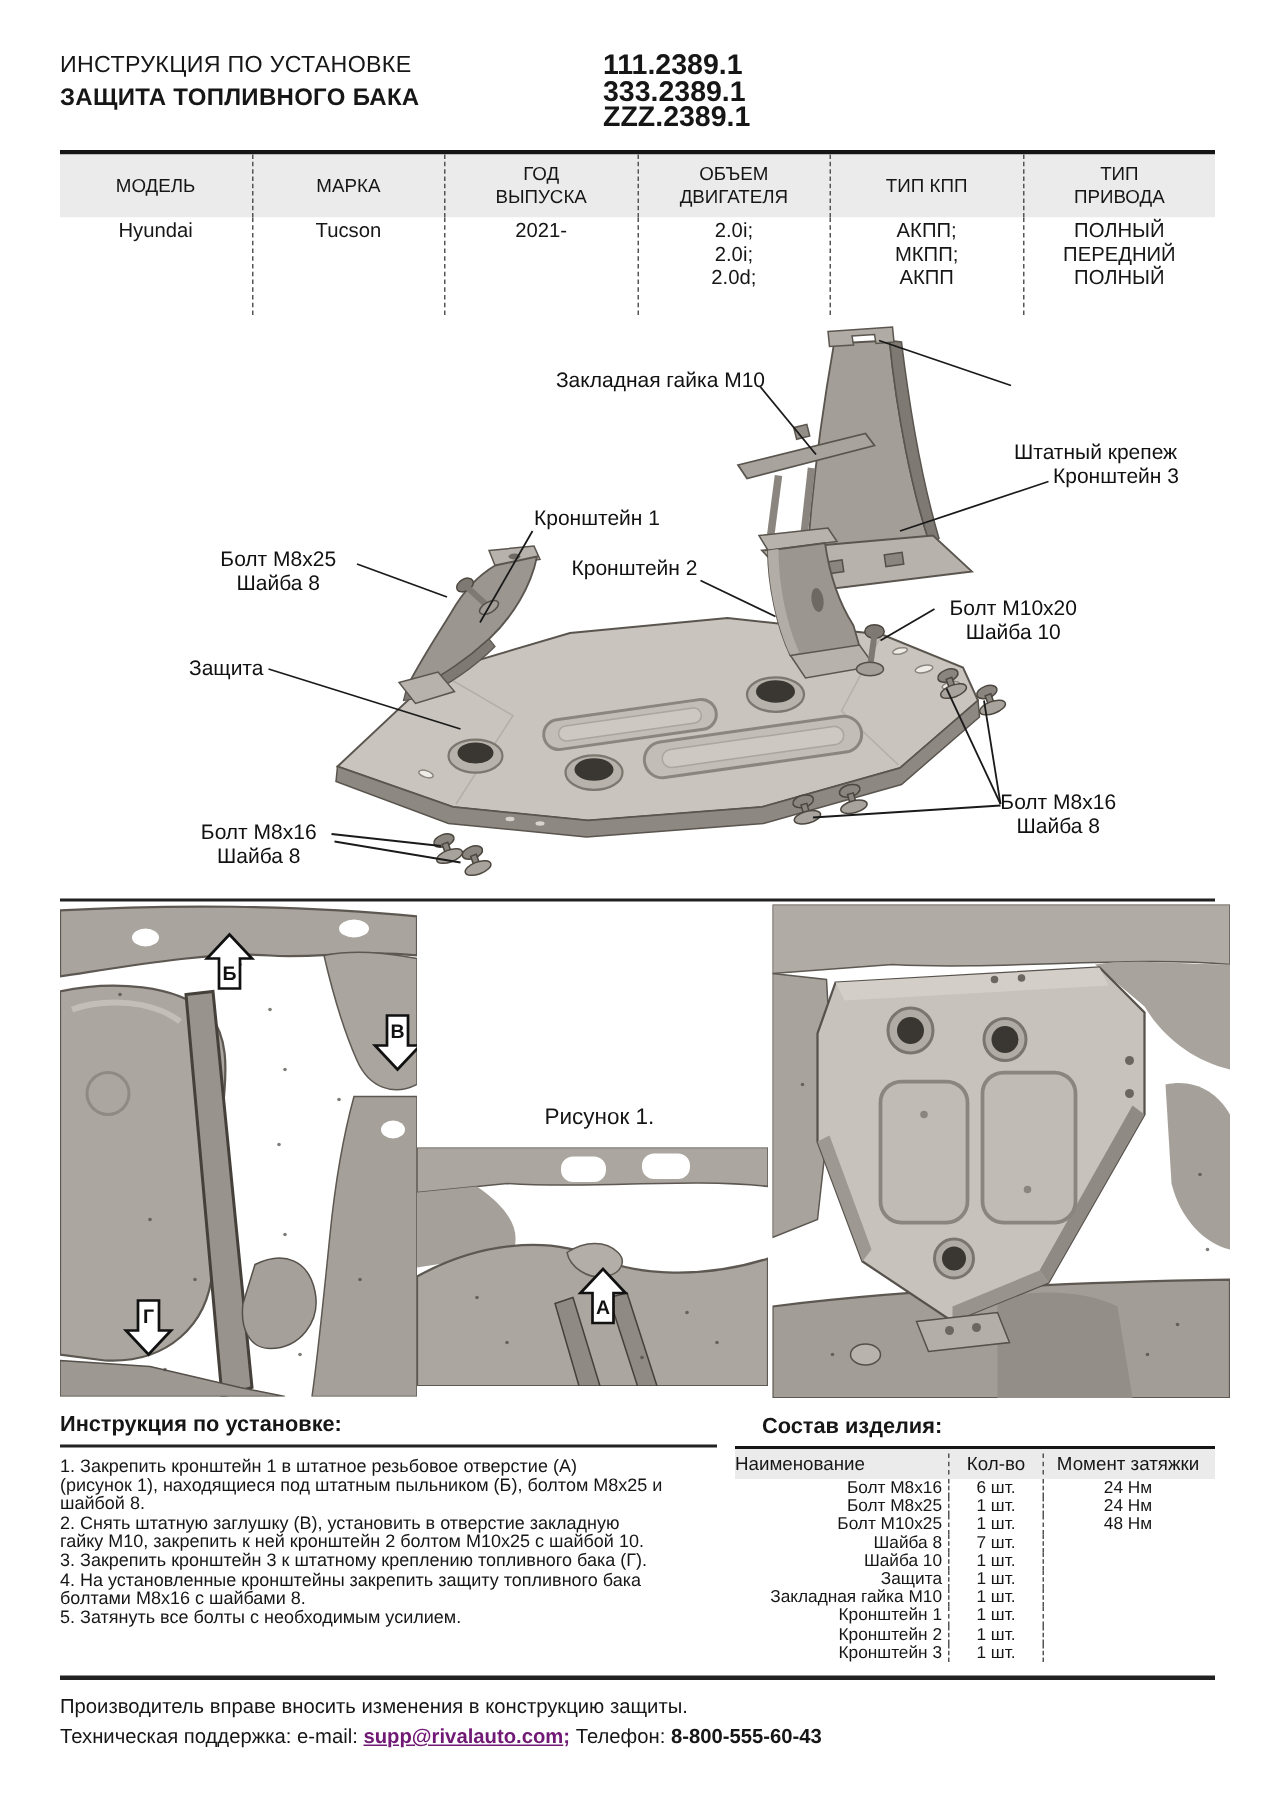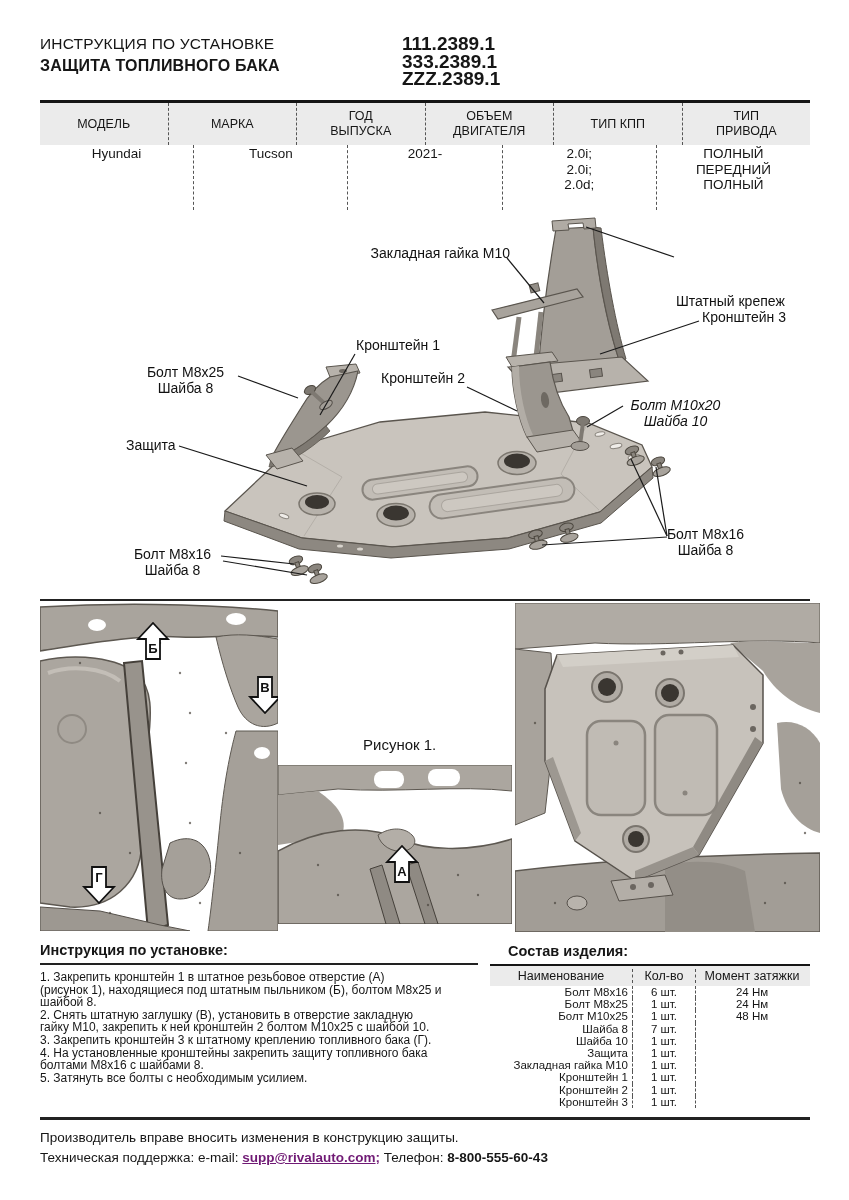--- a/index.html
+++ b/index.html
@@ -38,21 +38,21 @@
 
   
   .inst-title { left:40px; top:942px; font-size:14.5px; font-weight:bold; }
   .inst-rule  { left:40px; top:963px; width:438px; height:2px; }
   .inst-steps { left:40px; top:971px; width:452px; font-size:12px; line-height:12.6px; }
 
   
   .parts-title { left:508px; top:943px; font-size:14.5px; font-weight:bold; }
   .parts { left:490px; top:964px; width:320px; border-top:2px solid #151515; }
   .parts-head { display:flex; background:#ebebeb; height:20px; align-items:center; font-size:12.5px; }
-  .parts-head > div { text-align:center; }
+  .parts-head > div { }
   .parts-row { display:flex; height:12.2px; line-height:12.2px; font-size:11.5px; }
   .pc1 { width:142px; }
   .pc2 { width:62px;  border-left:1px dashed #555; text-align:center; }
   .pc3 { width:112px; border-left:1px dashed #555; text-align:center; }
   .parts-row .pc1 { text-align:right; padding-right:4px; box-sizing:border-box; }
 
   
   .footer-rule { left:40px; top:1117px; width:770px; height:3px; }
   .f1 { left:40px; top:1130px; font-size:13.5px; }
   .f2 { left:40px; top:1150px; font-size:13.5px; }
@@ -82,20 +82,23 @@
     <div class="cell ml">ТИП
 ПРИВОДА</div>
   </div>
   <div class="spec-row spec-body">
     <div class="cell ml">Hyundai</div>
     <div class="cell ml">Tucson</div>
     <div class="cell ml">2021-</div>
     <div class="cell ml">2.0i;
 2.0i;
 2.0d;</div>
+    <div class="cell ml">АКПП;
+МКПП;
+АКПП</div>
     <div class="cell ml">ПОЛНЫЙ
 ПЕРЕДНИЙ
 ПОЛНЫЙ</div>
   </div>
 </div>
 
 <svg class="abs" style="left:40px; top:215px;" width="770" height="385" viewBox="0 0 770 385">
 
   <g>
     <path d="M185,296 L252,233 L340,207 L445,197 L548,208 L602,230 L612,252 L560,297 L468,323 L352,332 L262,323 Z" fill="#c9c4bd" stroke="#5a554e" stroke-width="1.3"></path>
@@ -219,21 +222,21 @@
 <div class="dlabel t-right" style="left:358px; top:245px; width:152px;">Закладная гайка М10</div>
 <div class="dlabel" style="left:676px; top:247px;margin-top:46px;">Штатный крепеж</div>
 <div class="dlabel" style="left:702px; top:309px;">Кронштейн 3</div>
 <div class="dlabel" style="left:356px; top:337px;">Кронштейн 1</div>
 <div class="dlabel" style="left:381px; top:370px;">Кронштейн 2</div>
 <div class="dlabel t-center ml" style="left:133px; top:364px; width:105px;">Болт М8х25
 Шайба 8</div>
 <div class="dlabel" style="left:126px; top:437px;">Защита</div>
 <div class="dlabel t-center ml" style="left:125px; top:546px; width:95px;">Болт М8х16
 Шайба 8</div>
-<div class="dlabel t-center ml" style="left:623px; top:397px; width:105px;font-style:italic;">Болт М10х20
+<div class="dlabel t-center ml" style="left:623px; top:397px; width:105px;">Болт М10х20
 Шайба 10</div>
 <div class="dlabel t-center ml" style="left:658px; top:526px; width:95px;">Болт М8х16
 Шайба 8</div>
 
 <div class="abs rule" style="left:40px; top:599px; width:770px; height:2px;"></div>
 
 <svg class="abs" style="left:40px; top:603px;" width="238" height="328" viewBox="0 0 238 328">
   <rect width="238" height="328" fill="#fff"></rect>
   <path d="M0,4 C70,0 160,0 238,8 L238,34 C200,30 170,36 140,34 C100,31 40,42 0,48 Z" fill="#a9a49d" stroke="#5d5851" stroke-width="1.5"></path>
   <ellipse cx="57" cy="22" rx="9" ry="6" fill="#fff"></ellipse>

